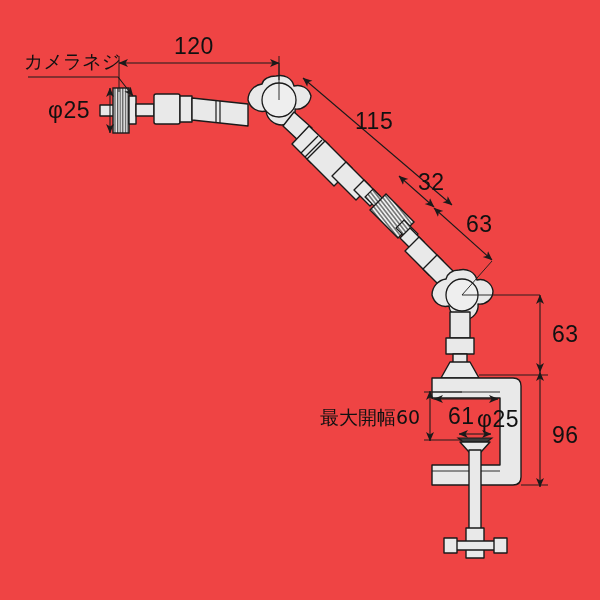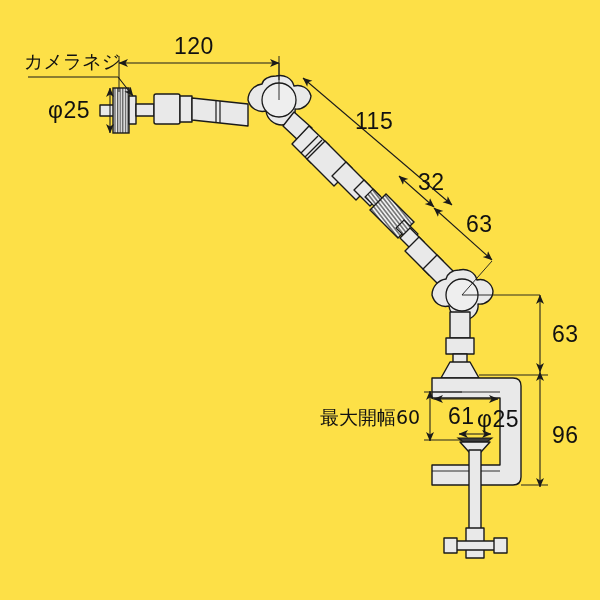--- a/index.html
+++ b/index.html
@@ -8,21 +8,21 @@
     padding: 0;
     background: #ffffff;
   }
   body {
     font-family: "Liberation Sans", "DejaVu Sans", sans-serif;
   }
   #drawing-root {
     position: relative;
     width: 600px;
     height: 600px;
-    background: #fde047;
+    background: #ef4444;
     overflow: hidden;
   }
   #drawing-svg {
     position: absolute;
     top: 0;
     left: 0;
     width: 600px;
     height: 600px;
     display: block;
   }

